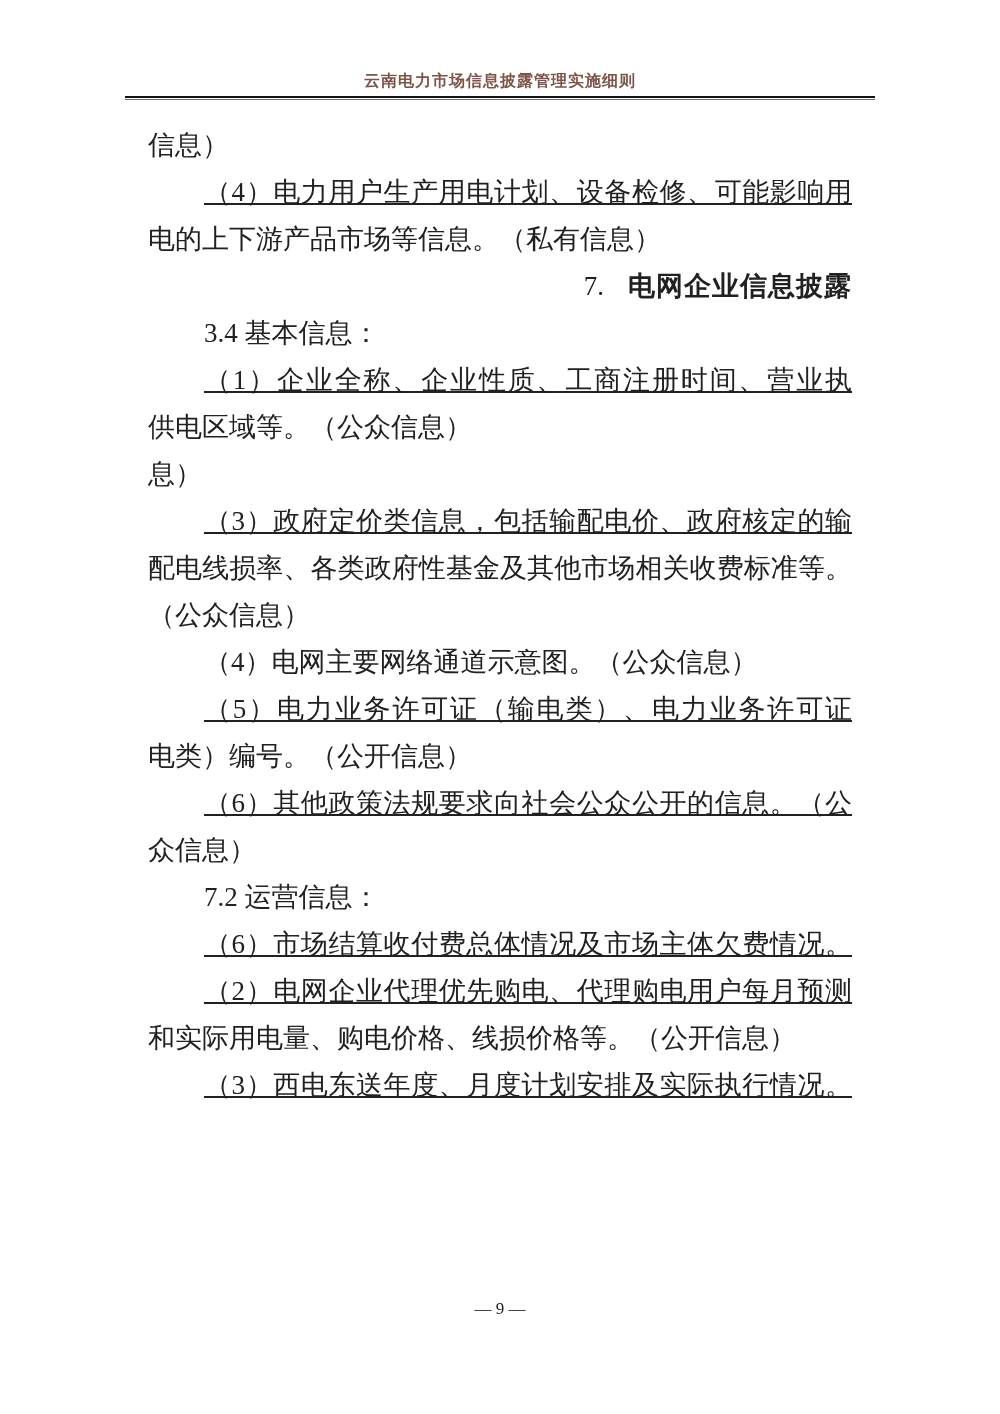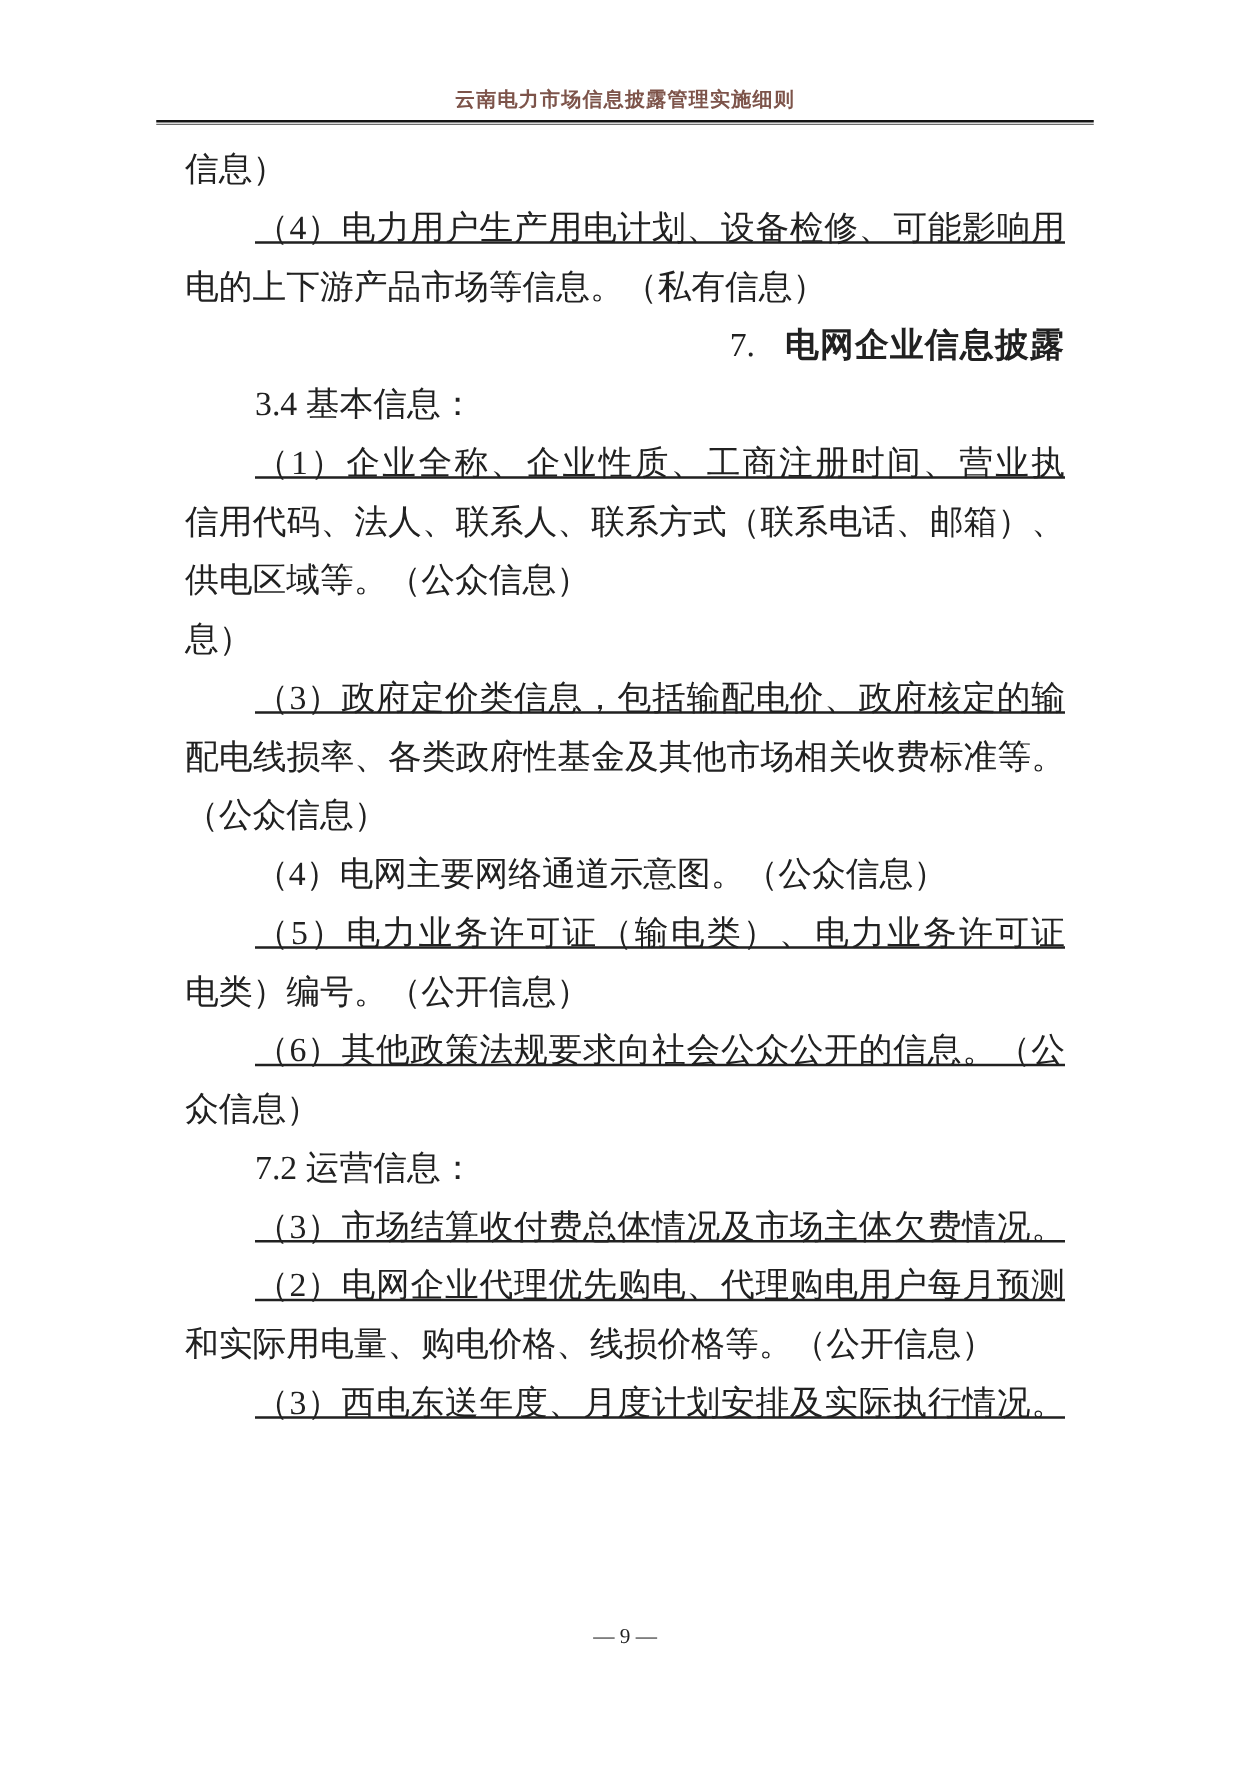--- a/index.html
+++ b/index.html
@@ -27,21 +27,21 @@
     text-align:center;
     font-size:16px;font-weight:700;
     letter-spacing:1px;
     color:var(--header-text);
   }
   .header-rule-thick{margin-top:3px;height:2px;background:var(--rule-dark);}
   .header-rule-thin{margin-top:1px;height:1px;background:var(--rule-light);}
 
   
   .content{
-    position:absolute;top:112px;left:148px;width:704px;
+    position:absolute;top:122px;left:148px;width:704px;
     font-size:27px;
   }
   .line{
     height:47px;line-height:47px;
     white-space:nowrap;
   }
   .line.full{
     white-space:normal;
     text-align:justify;
     text-align-last:justify;
@@ -84,33 +84,32 @@
 
   <div class="content">
     <div class="line">信息）</div>
     <div class="line indent full">（4）电力用户生产用电计划、设备检修、可能影响用</div>
     <div class="line">电的上下游产品市场等信息。（私有信息）</div>
     <div class="line heading">
       <span class="h-num">7.</span><span class="h-text">电网企业信息披露</span>
     </div>
     <div class="line indent">3.4 基本信息：</div>
     <div class="line indent full">（1）企业全称、企业性质、工商注册时间、营业执照、</div>
-    <div class="line full">信用代码、法人、联系人、联系方式（联系电话、邮箱）、</div>
     <div class="line">供电区域等。（公众信息）</div>
     <div class="line">息）</div>
     <div class="line indent full">（3）政府定价类信息，包括输配电价、政府核定的输</div>
     <div class="line full">配电线损率、各类政府性基金及其他市场相关收费标准等。</div>
     <div class="line">（公众信息）</div>
     <div class="line indent">（4）电网主要网络通道示意图。（公众信息）</div>
     <div class="line indent full">（5）电力业务许可证（输电类）、电力业务许可证（供</div>
     <div class="line">电类）编号。（公开信息）</div>
     <div class="line indent full">（6）其他政策法规要求向社会公众公开的信息。（公</div>
     <div class="line">众信息）</div>
     <div class="line indent">7.2 运营信息：</div>
-    <div class="line indent full">（3）市场结算收付费总体情况及市场主体欠费情况。</div>
+    <div class="line indent full">（6）市场结算收付费总体情况及市场主体欠费情况。</div>
     <div class="line indent full">（2）电网企业代理优先购电、代理购电用户每月预测</div>
     <div class="line">和实际用电量、购电价格、线损价格等。（公开信息）</div>
     <div class="line indent full">（3）西电东送年度、月度计划安排及实际执行情况。</div>
   </div>
 
   <div class="footer">
     <span>— 9 —</span>
   </div>
 
 </div>

